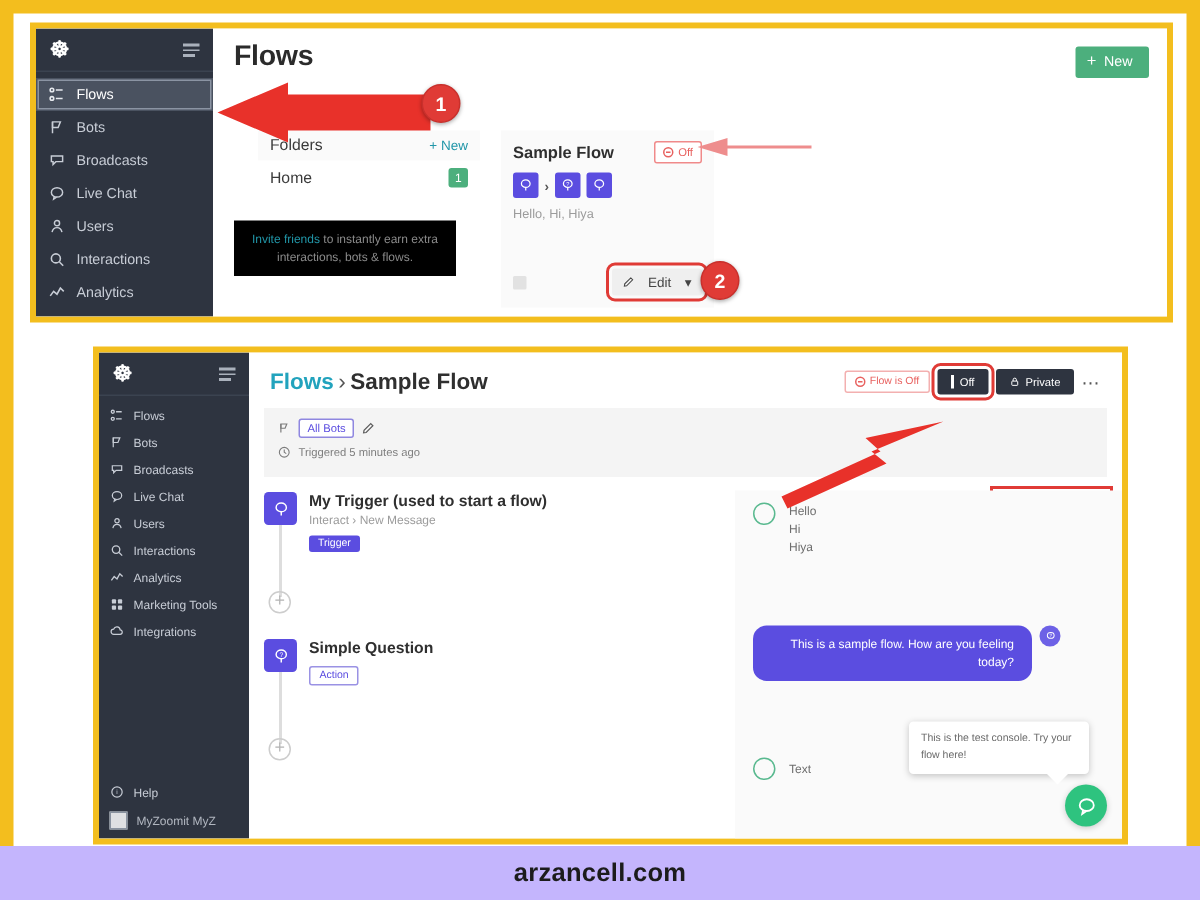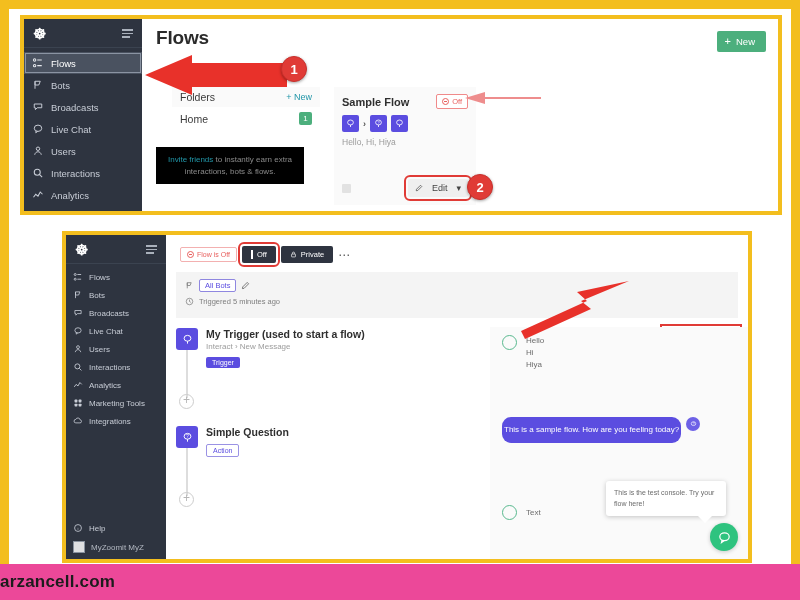--- a/index.html
+++ b/index.html
@@ -14,22 +14,22 @@
     width: 800px; height: 600px;
     background: #ffffff;
     border: 9px solid #F3BE1E;
   }
 
   
   .watermark-bar {
     position: absolute;
     left: -9px; right: -9px; bottom: -9px;
     height: 36px;
-    background: #ec4899;
-    display: flex; align-items: center; 
+    background: #c4b5fd;
+    display: flex; align-items: center; justify-content: center;
   }
   .watermark-text {
     font-size: 17px; font-weight: bold; color: #1c1c1c;
     letter-spacing: .2px;
   }
 
   
   .panel {
     position: absolute;
     background: #ffffff;
@@ -252,21 +252,21 @@
     position: absolute; right: 0; top: 92px; bottom: 0; width: 258px;
     background: #fafafa;
   }
   .pv-line { display: flex; align-items: flex-start; gap: 9px; padding: 8px 0 0 12px; }
   .circ { width: 15px; height: 15px; border: 1.5px solid #59b98f; border-radius: 50%; flex: 0 0 15px; }
   .pv-msgs { font-size: 8px; color: #6d6d6d; line-height: 1.5; }
 
   .bubble-wrap { position: relative; margin-top: 46px; padding: 0 12px 0 12px; display: flex; align-items: flex-start; gap: 5px; }
   .bubble {
     background: #5B4DE0; color: #ffffff; font-size: 8px; line-height: 1.45;
-    padding: 7px 2px; border-radius: 9px; max-width: 186px;
+    padding: 7px 12px; border-radius: 9px; max-width: 186px; text-align: right;
   }
   .bubble-ava {
     width: 14px; height: 14px; border-radius: 50%; background: #6d61e6;
     display: flex; align-items: center; justify-content: center; flex: 0 0 14px;
   }
   .bubble-ava svg { width: 9px; height: 9px; }
 
   .tooltip {
     position: absolute; right: 6px; top: 474px; width: 120px;
     background: #ffffff; border-radius: 3px;
@@ -584,20 +584,23 @@
           <div class="sb-item sb-user">
             <span class="sb-avatar"></span>
             <span>MyZoomit MyZ</span>
           </div>
         </div>
       </div>
 
       <div class="p2-main">
 
         <div class="p2-topbar">
+          <div class="crumb">
+            <span class="crumb-root">Flows</span><span class="crumb-sep">›</span><span>Sample Flow</span>
+          </div>
           <div class="p2-actions">
             <span class="pill-flowoff">
               <span class="ban-glyph"></span>
               <span>Flow is Off</span>
             </span>
             <span class="btn-dark hl-box">
               <span class="toggle-knob"></span>
               <span>Off</span>
             </span>
             <span class="btn-dark">

